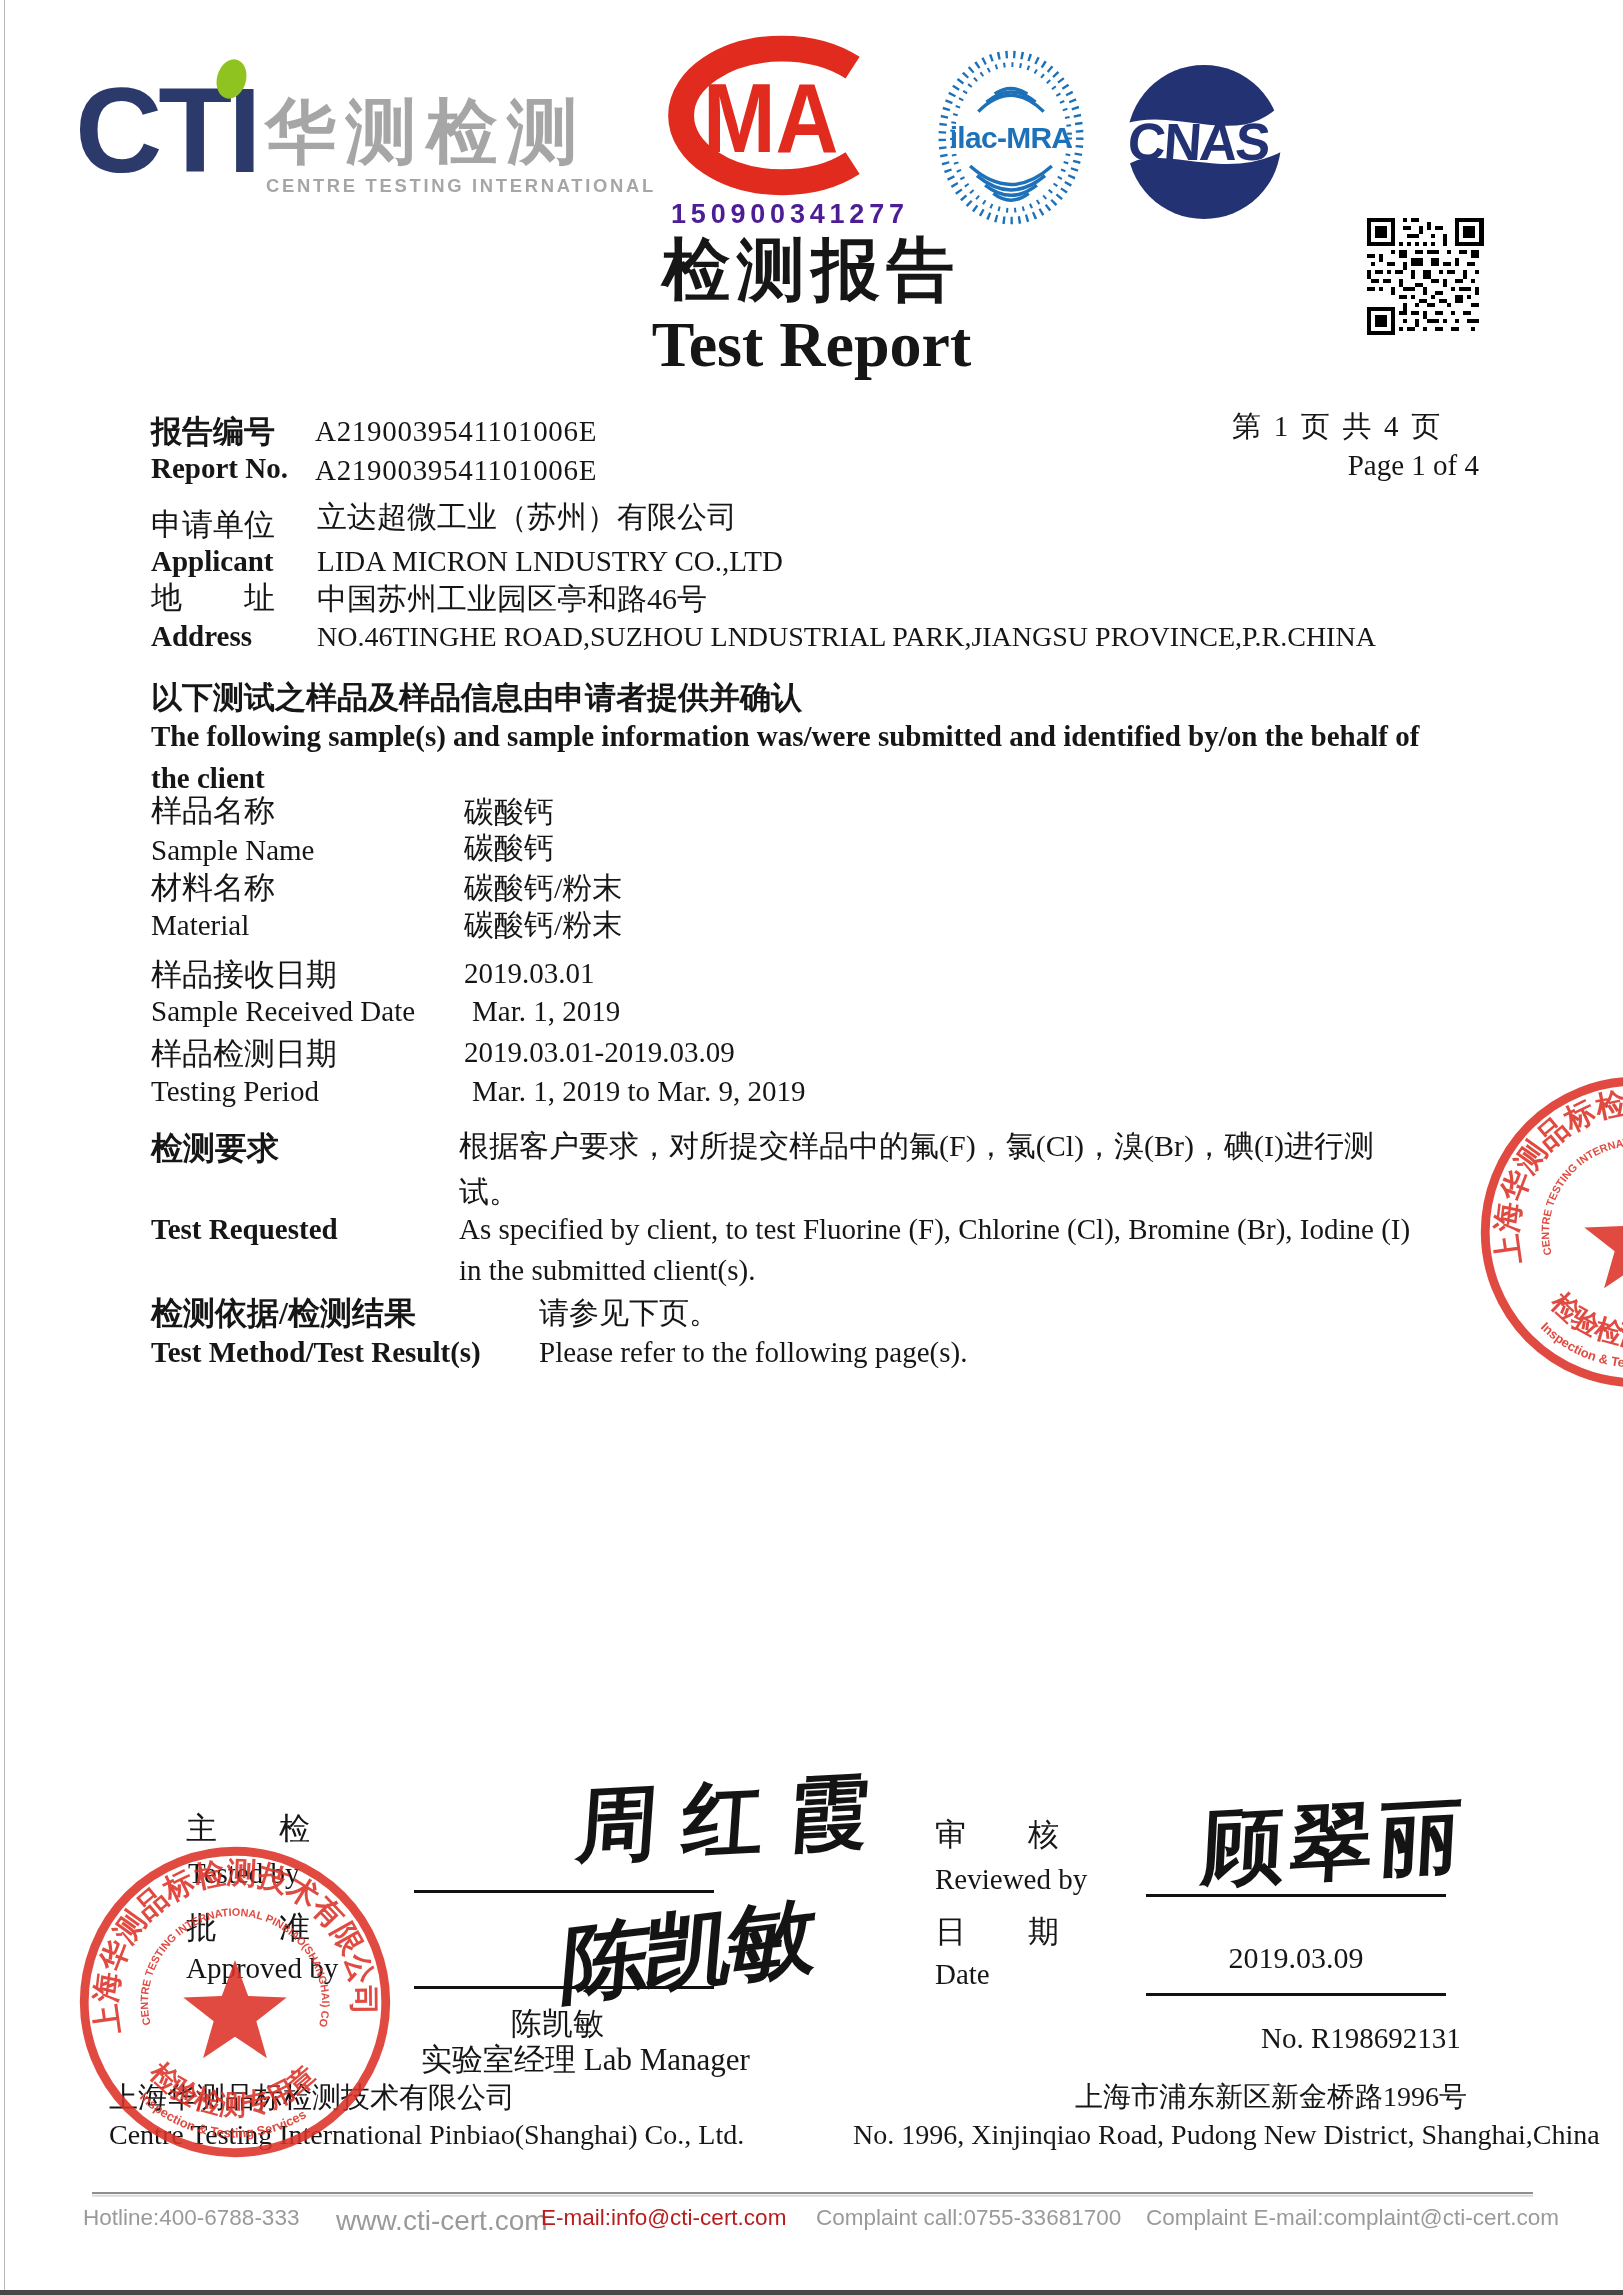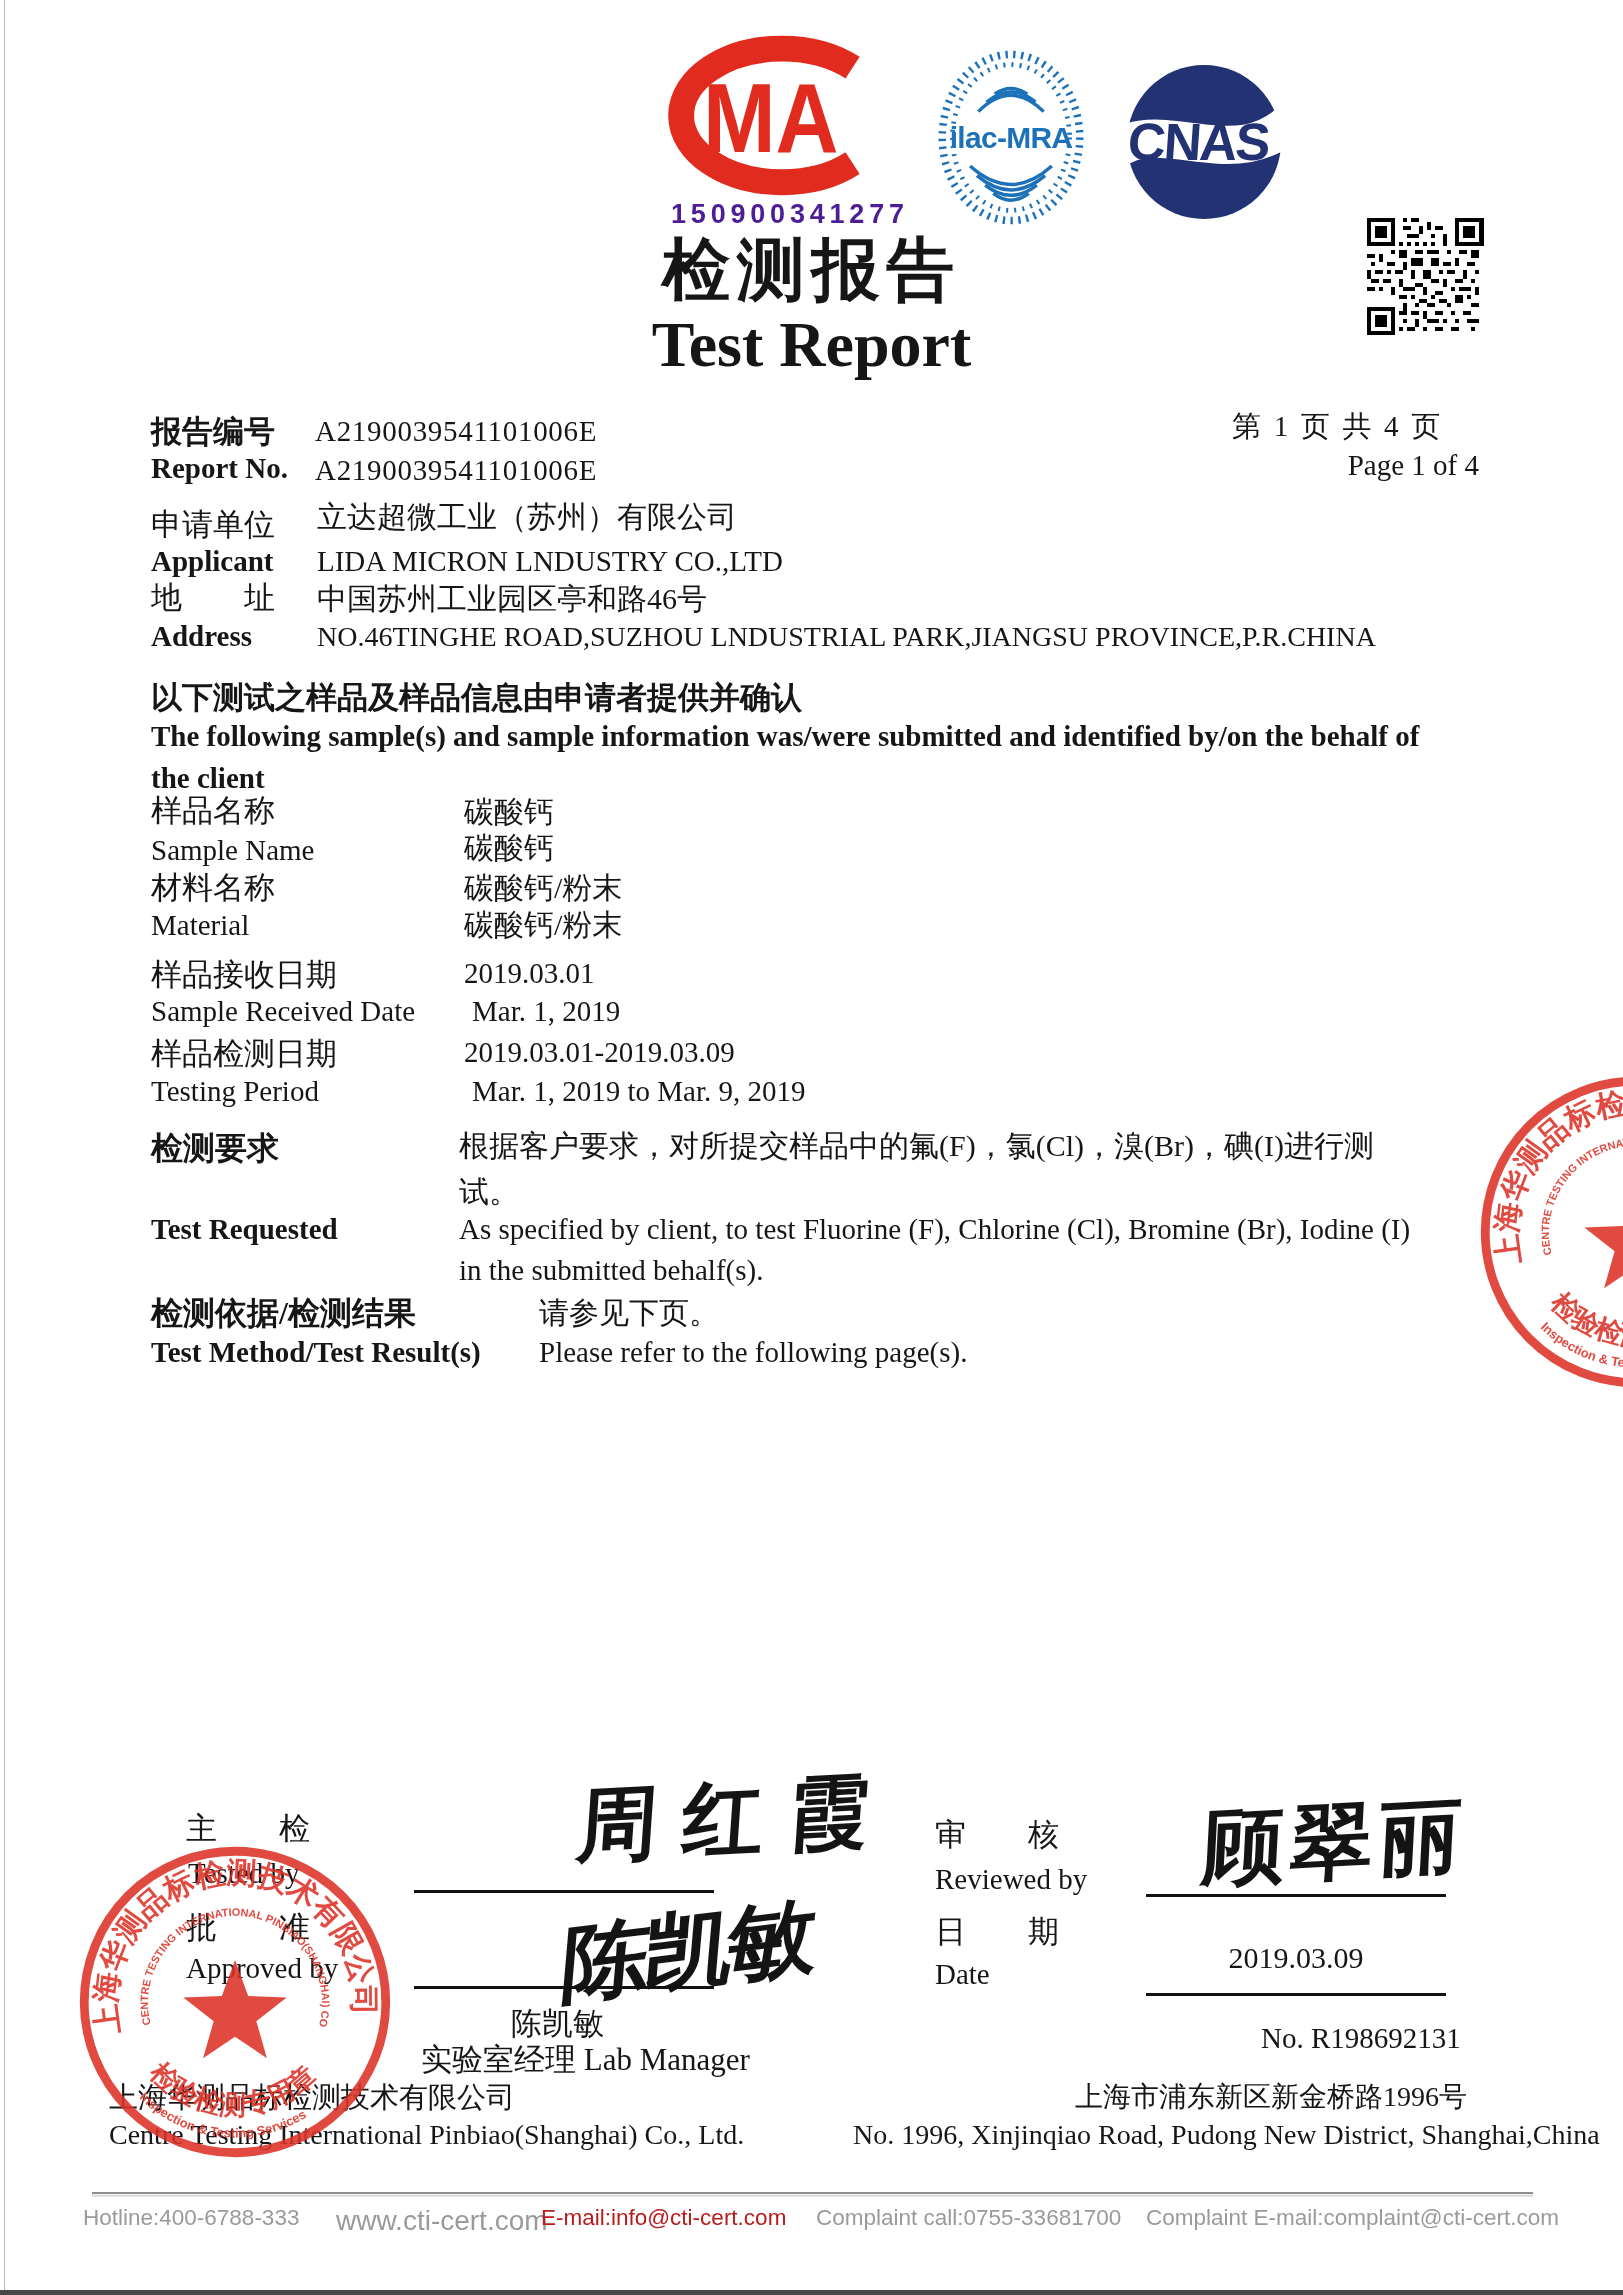--- a/index.html
+++ b/index.html
@@ -16,20 +16,26 @@
   .footer-rule{position:absolute;left:92px;top:2192px;width:1441px;height:2px;background:#8f8f8f;box-shadow:0 2.7px 0 #d9d9d9;}
   .bottom-bar{position:absolute;left:0;top:2290px;width:1623px;height:5.5px;background:#474747;}
   .sig{color:#141414;}
 </style>
 </head>
 <body>
 
 <div id="page">
   <div class="edge-line"></div>
 
+  <div class="abs" style="left:75px;top:55px;width:532px;height:150px;">
+    <span class="abs sans" style="left:0px;top:15px;font-size:121px;line-height:121px;font-weight:800;color:#2b3a6b;letter-spacing:-4.1px;">CTI</span>
+    <span class="abs" style="left:142px;top:4.1px;width:29px;height:40px;background:#8fc31f;border-radius:50%;transform:rotate(16deg);"></span>
+    <span class="abs cn" style="left:190px;top:42px;font-size:71px;line-height:71px;color:#a6a6a6;font-weight:600;letter-spacing:9.6px;">华测检测</span>
+    <span class="abs sans" style="left:191px;top:120px;font-size:18.4px;color:#a6a6a6;font-weight:bold;letter-spacing:2.7px;">CENTRE TESTING INTERNATIONAL</span>
+  </div>
 
   <svg class="abs" style="left:648px;top:35px;" width="249" height="167" viewBox="0 0 365 245">
     <path d="M 300 48 A 148 98 0 1 0 300 188" fill="none" stroke="#e02b1e" stroke-width="38"></path>
     <text x="180" y="162" text-anchor="middle" font-family="Liberation Sans, sans-serif" font-weight="bold" font-size="128" fill="#e02b1e" transform="translate(0,-10) scale(1,1.12)">MA</text>
   </svg>
   <div class="abs sans" style="left:671px;top:199px;font-size:27px;color:#4c1d95;letter-spacing:4.8px;font-weight:600;">150900341277</div>
 
   <svg class="abs" style="left:936px;top:49px;" width="150" height="177" viewBox="0 0 220 260">
     <ellipse cx="110" cy="130" rx="101" ry="122" fill="none" stroke="#1d71b8" stroke-width="11" stroke-dasharray="3.5 8"></ellipse>
     <ellipse cx="110" cy="130" rx="86" ry="107" fill="none" stroke="#1d71b8" stroke-width="7" stroke-dasharray="3 9"></ellipse>
@@ -192,21 +198,21 @@
   <span class="abs cn" style="left:151px;top:1033px;font-size:31px;">样品检测日期</span>
   <span class="abs ens" style="left:464px;top:1036px;font-size:29px;">2019.03.01-2019.03.09</span>
   <span class="abs ens" style="left:151px;top:1075px;font-size:29px;">Testing Period</span>
   <span class="abs ens" style="left:472px;top:1075px;font-size:29px;">Mar. 1, 2019  to  Mar. 9, 2019</span>
 
   <span class="abs cn b" style="left:151px;top:1127px;font-size:32px;">检测要求</span>
   <span class="abs cn" style="left:459px;top:1126px;font-size:30px;">根据客户要求，对所提交样品中的氟(F)，氯(Cl)，溴(Br)，碘(I)进行测</span>
   <span class="abs cn" style="left:459px;top:1172px;font-size:30px;">试。</span>
   <span class="abs ens b" style="left:151px;top:1213px;font-size:29px;">Test Requested</span>
   <span class="abs ens" style="left:459px;top:1213px;font-size:29px;">As specified by client, to test Fluorine (F), Chlorine (Cl), Bromine (Br), Iodine (I)</span>
-  <span class="abs ens" style="left:459px;top:1254px;font-size:29px;">in the submitted behalf(s).</span>
+  <span class="abs ens" style="left:459px;top:1254px;font-size:29px;">in the submitted client(s).</span>
 
   <span class="abs cn b" style="left:151px;top:1292px;font-size:32px;">检测依据/检测结果</span>
   <span class="abs cn" style="left:539px;top:1293px;font-size:30px;">请参见下页。</span>
   <span class="abs ens b" style="left:151px;top:1336px;font-size:29px;">Test Method/Test Result(s)</span>
   <span class="abs ens" style="left:539px;top:1336px;font-size:29px;">Please refer to the following page(s).</span>
 
   <span class="abs cn" style="left:186px;top:1808px;font-size:31px;">主　　检</span>
   <span class="abs ens" style="left:188px;top:1857px;font-size:29px;">Tested by</span>
   <span class="abs cn" style="left:186px;top:1907px;font-size:31px;">批　　准</span>
   <span class="abs ens" style="left:186px;top:1952px;font-size:29px;">Approved by</span>

